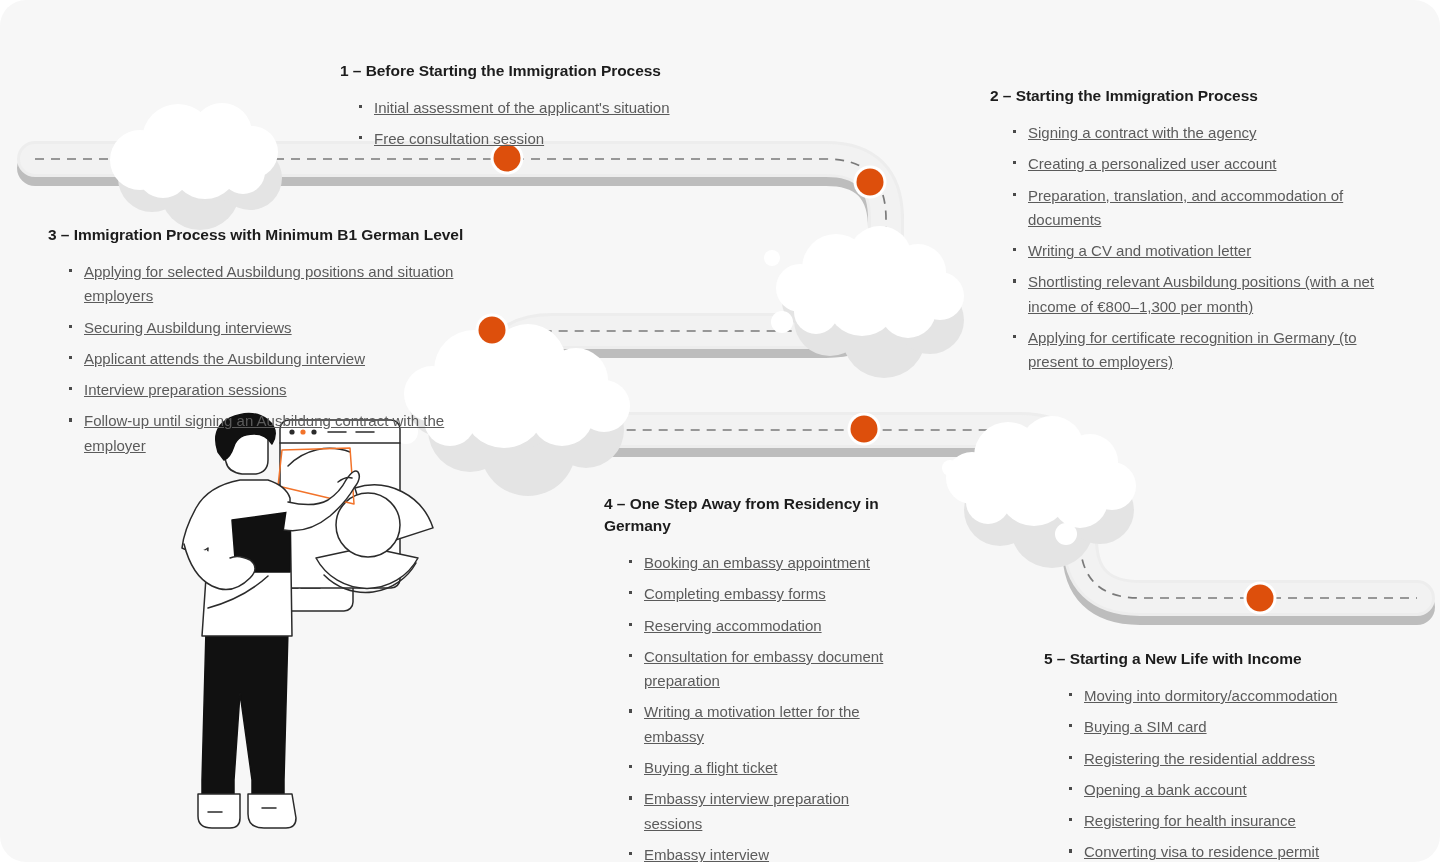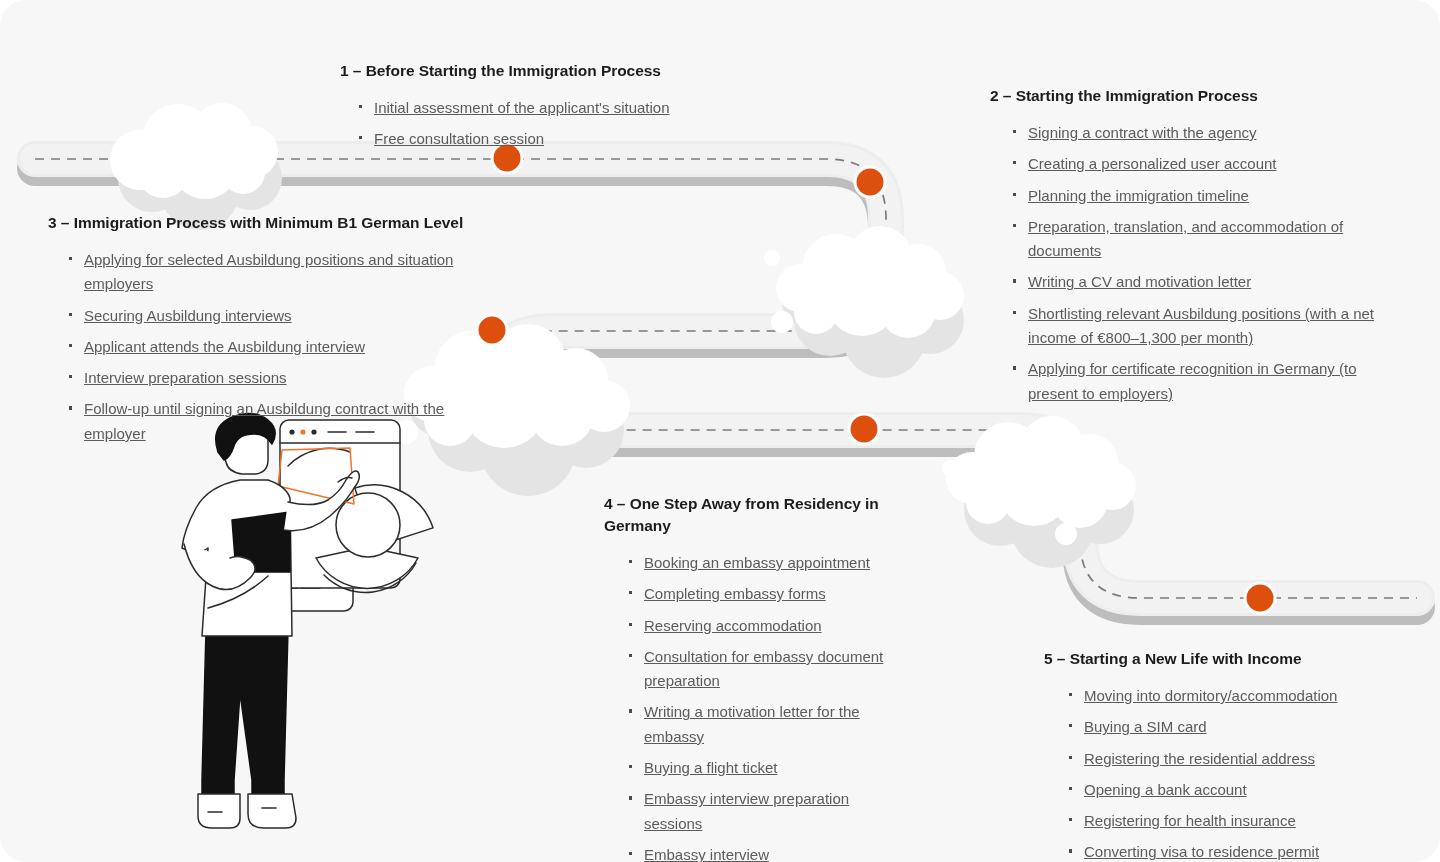--- a/index.html
+++ b/index.html
@@ -57,21 +57,21 @@
     width: 3.2px;
     height: 3.2px;
     background: #4a4a4a;
   }
 
   
   #block-1 { left: 340px; top: 36px;  width: 390px; margin-top: 24px; }
   #block-1 .block-list { padding-left: 18px; }
   #block-2 { left: 990px; top: 85px;  width: 400px; }
   #block-2 .block-list { padding-left: 22px; }
-  #block-3 { left: 48px;  top: 212px; width: 420px; }
+  #block-3 { left: 48px;  top: 224px; width: 420px; }
   #block-3 .block-list { padding-left: 20px; }
   #block-4 { left: 604px; top: 493px; width: 300px; }
   #block-4 .block-list { padding-left: 24px; }
   #block-4 .block-title { width: 276px; }
   #block-5 { left: 1044px; top: 648px; width: 340px; }
   #block-5 .block-list { padding-left: 24px; }
 
   #illustration {
     position: absolute;
     left: 178px;
@@ -296,21 +296,20 @@
       <li>Initial assessment of the applicant's situation</li>
       <li>Free consultation session</li>
     </ul>
   </div>
 
   <div class="block" id="block-2">
     <h3 class="block-title">2 – Starting the Immigration Process</h3>
     <ul class="block-list">
       <li>Signing a contract with the agency</li>
       <li>Creating a personalized user account</li>
-      <li>Planning the immigration timeline</li>
       <li>Preparation, translation, and accommodation of documents</li>
       <li>Writing a CV and motivation letter</li>
       <li>Shortlisting relevant Ausbildung positions (with a net income of €800–1,300 per month)</li>
       <li>Applying for certificate recognition in Germany (to present to employers)</li>
     </ul>
   </div>
 
   <div class="block" id="block-3">
     <h3 class="block-title">3 – Immigration Process with Minimum B1 German Level</h3>
     <ul class="block-list">

